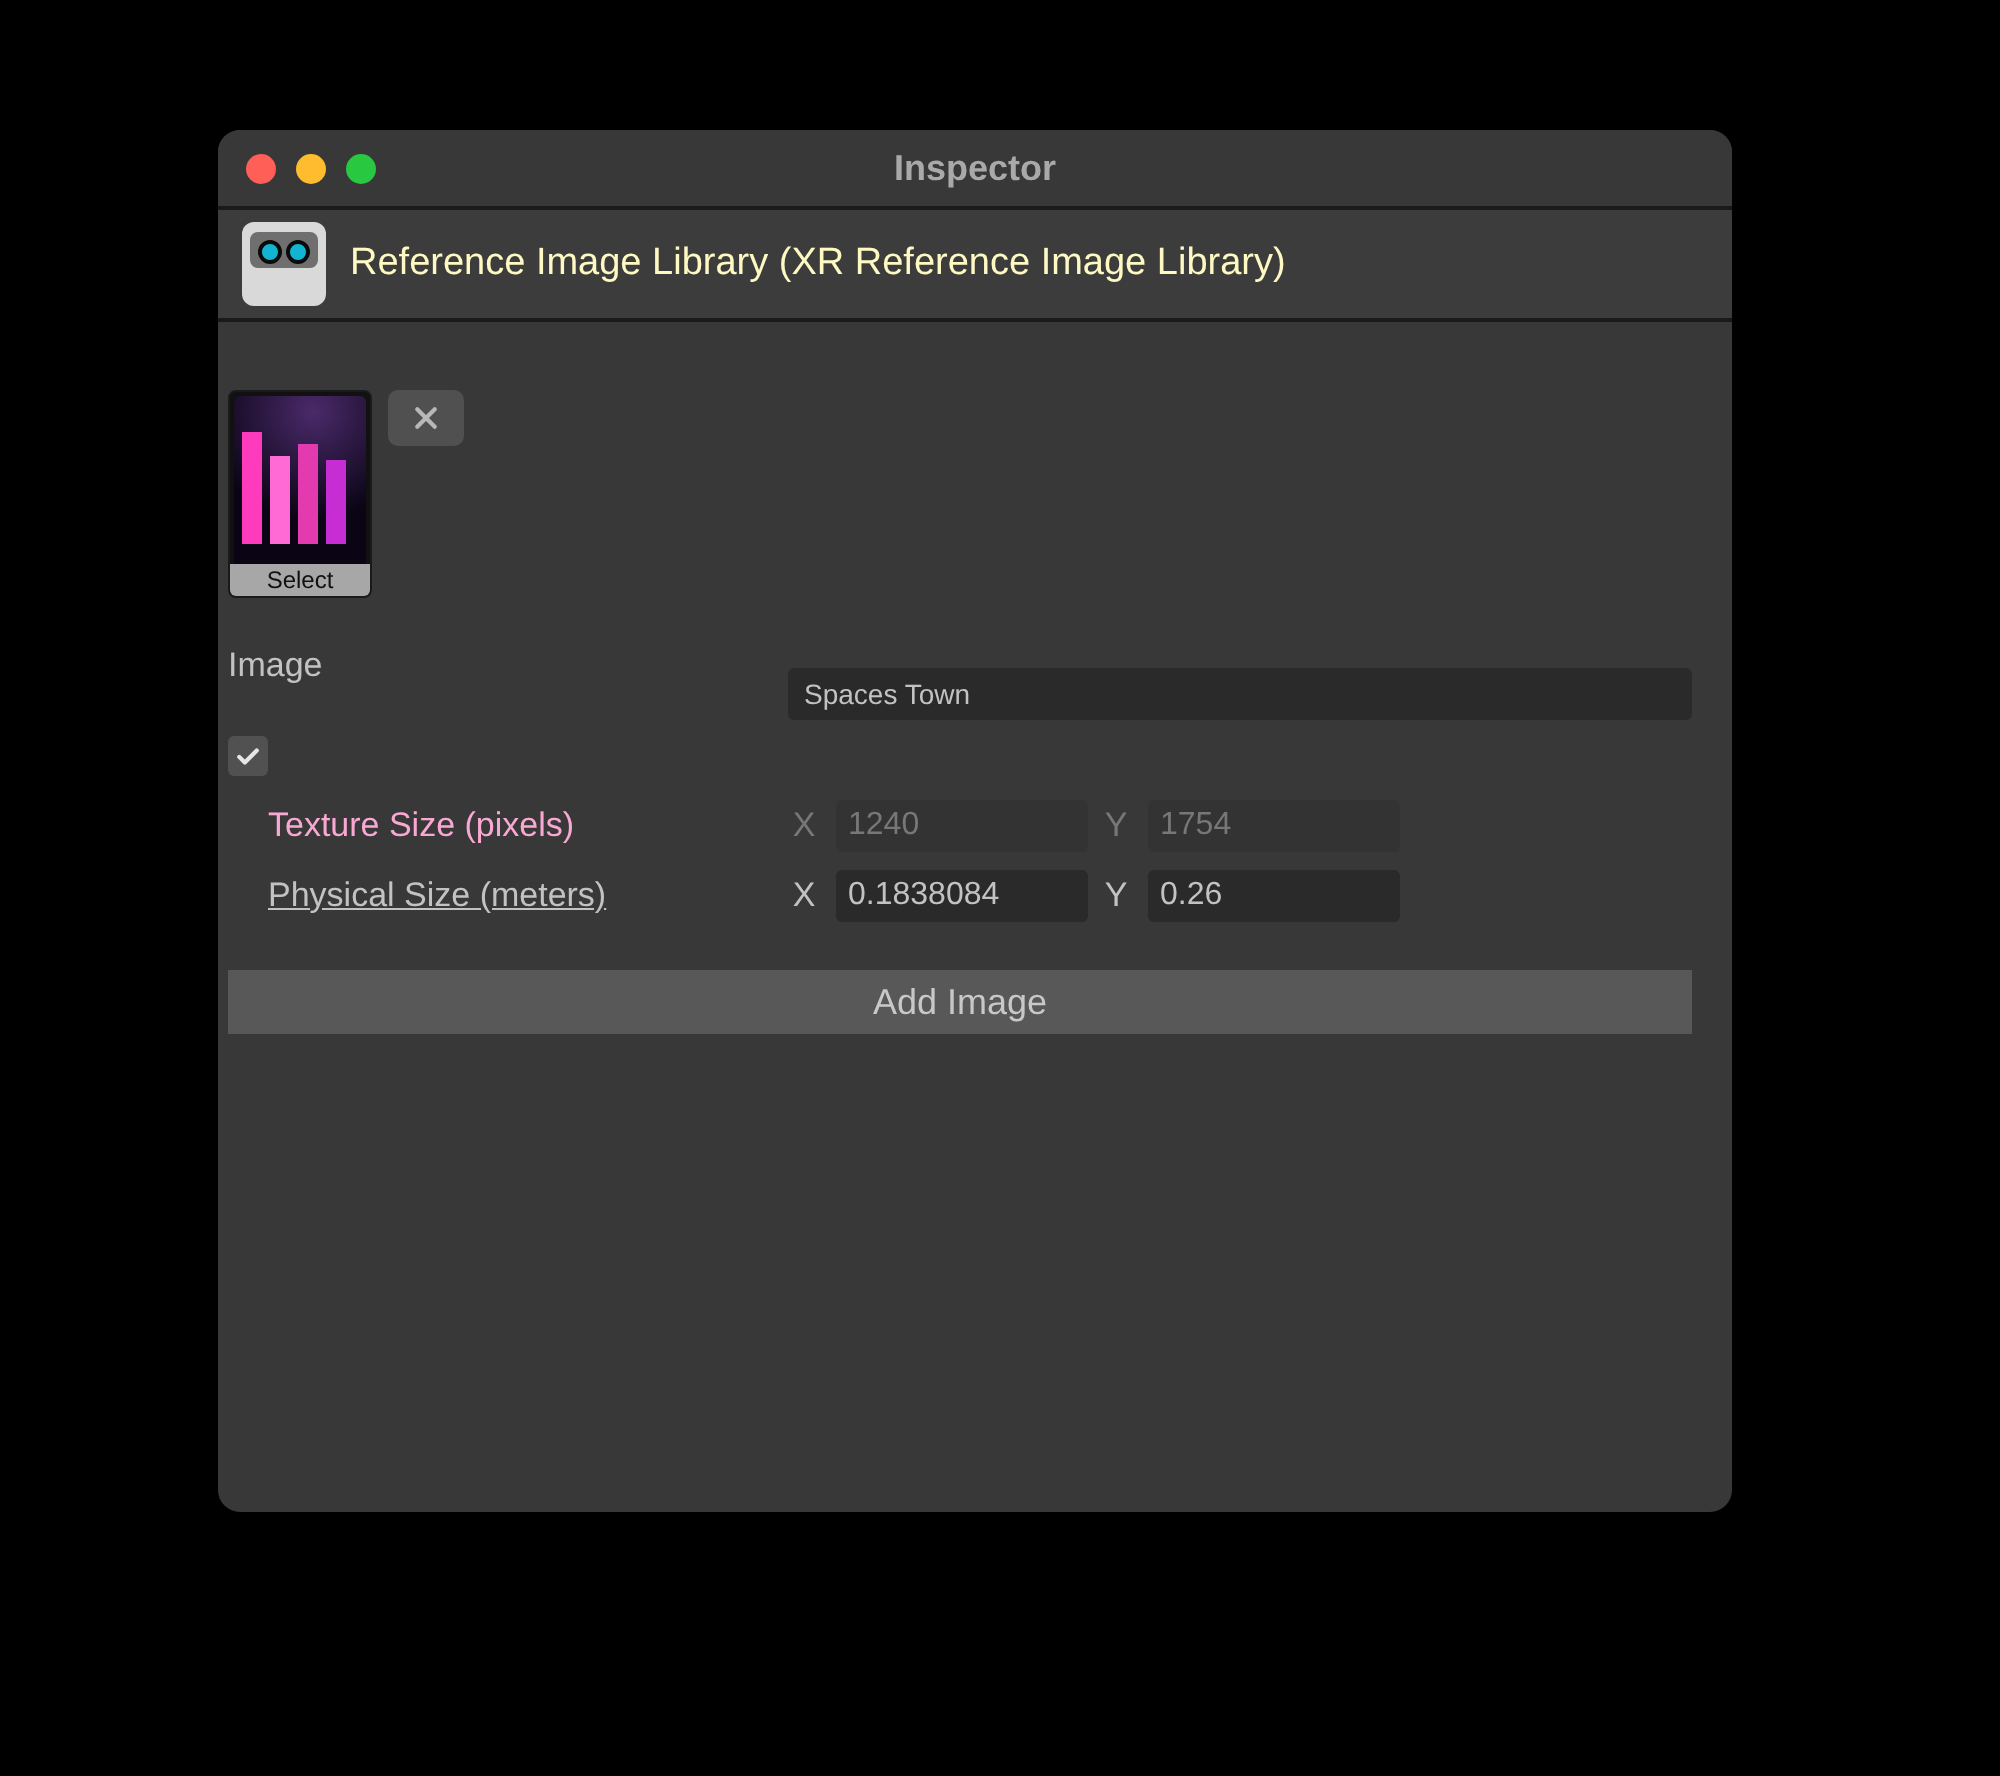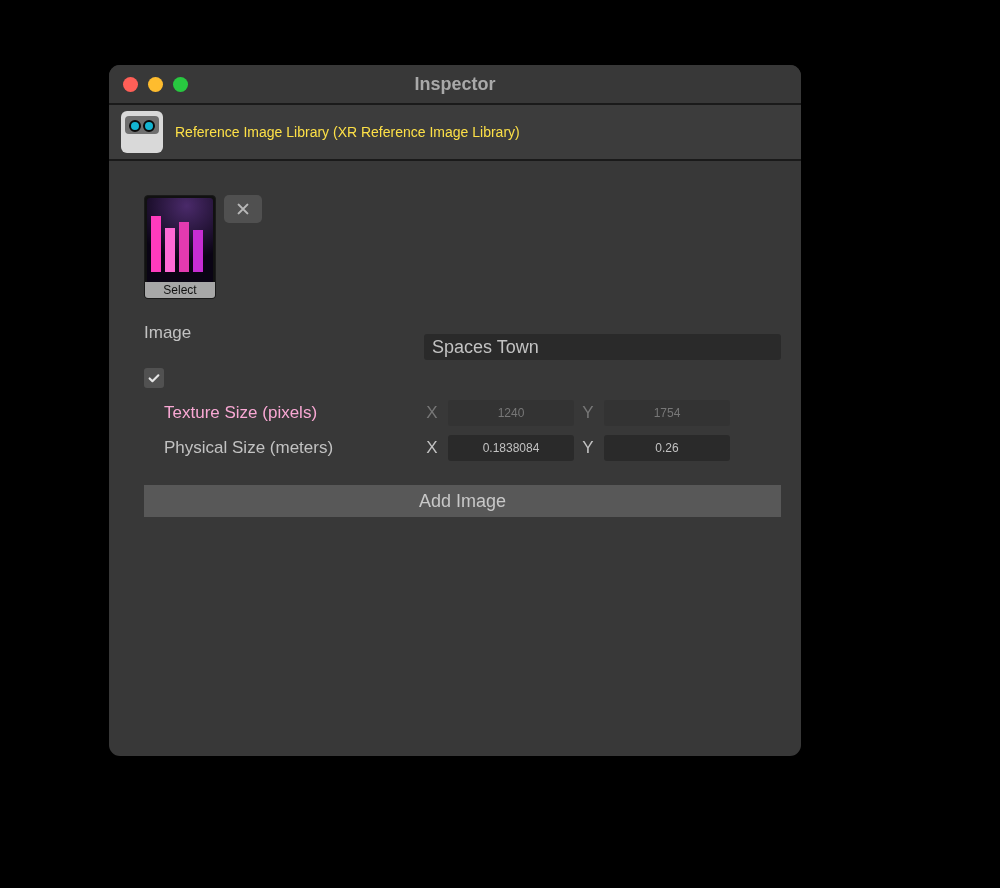--- a/index.html
+++ b/index.html
@@ -7,21 +7,21 @@
     background: #000;
     font-family: -apple-system, "Segoe UI", "Helvetica Neue", Arial, sans-serif;
     width: 1000px;
     height: 888px;
     overflow: hidden;
   }
   .window {
     position: absolute;
     left: 109px;
     top: 65px;
-    width: 692px;
+    width: 757px;
     height: 691px;
     background: #383838;
     border-radius: 11px;
     box-shadow: 0 20px 60px rgba(0,0,0,0.6);
     overflow: hidden;
     display: flex;
     flex-direction: column;
   }
   .titlebar {
     height: 38px;
@@ -75,26 +75,26 @@
     border-radius:4px;
   }
   .asset-icon .eye {
     position:absolute;
     top:9px; width:12px; height:12px;
     background:#13b4d1; border:2px solid #0a0a0a; border-radius:50%;
   }
   .asset-icon .eye.l { left:8px; }
   .asset-icon .eye.r { right:8px; }
   .header-title {
-    font-size: 14px;
-    color: #fde047;
+    font-size: 19px;
+    color: #fef9c3;
   }
   .content {
     flex: 1;
-    padding: 34px 20px 20px 35px;
+    padding: 34px 20px 20px 5px;
     color:#c2c2c2;
     font-size:17px;
   }
   .image-strip {
     display:flex;
     align-items:flex-start;
     gap:8px;
     margin-bottom:6px;
   }
   .thumb {
@@ -151,45 +151,44 @@
   .row + .row { margin-top:1px; }
   .lbl { width:280px; }
   .lbl.indent { padding-left:20px; color:#f9a8d4; }
   .ctrls { flex:1; display:flex; align-items:center; gap:6px; }
   input[type=text].textfield {
     height:26px;
     background:#2a2a2a;
     border:none;
     border-radius:3px;
     color:#c2c2c2;
-    font-size:18px;
+    font-size:14px;
     padding:0 8px;
     outline:none;
     width:100%;
     margin-top:29px;
   }
   .pair-label {
     color:#c2c2c2;
     font-size:17px;
     width:16px;
     text-align:center;
     margin-right:2px;
   }
   .pair-label.dim { color:#777; }
   .numfield {
     height:26px;
     background:#2a2a2a;
     border:none;
     border-radius:3px;
     color:#c2c2c2;
-    font-size:12px;
+    font-size:16px;
     padding:0 6px;
     outline:none;
     width:126px;
-    text-align:center;
   }
   .numfield.dim { color:#777; background:#333; }
   .chk {
     width:20px; height:20px;
     background:#515151;
     border-radius:3px;
     display:flex; align-items:center; justify-content:center;
     cursor:pointer;
   }
   .chk svg{ width:14px; height:14px; }
@@ -263,21 +262,21 @@
         <div class="lbl indent">Texture Size (pixels)</div>
         <div class="ctrls">
           <span class="pair-label dim">X</span>
           <input type="text" class="numfield dim" readonly="" value="1240" style="">
           <span class="pair-label dim">Y</span>
           <input type="text" class="numfield dim" readonly="" value="1754" style="">
         </div>
       </div>
 
       <div class="row">
-        <div class="lbl" style="padding-left:20px;">Physical Size (meters)</div>
+        <div class="lbl" style="padding-left:20px;text-decoration:underline;">Physical Size (meters)</div>
         <div class="ctrls">
           <span class="pair-label">X</span>
           <input type="text" class="numfield" value="0.1838084" style="">
           <span class="pair-label">Y</span>
           <input type="text" class="numfield" value="0.26" style="">
         </div>
       </div>
 
 
       <div class="add-btn">

